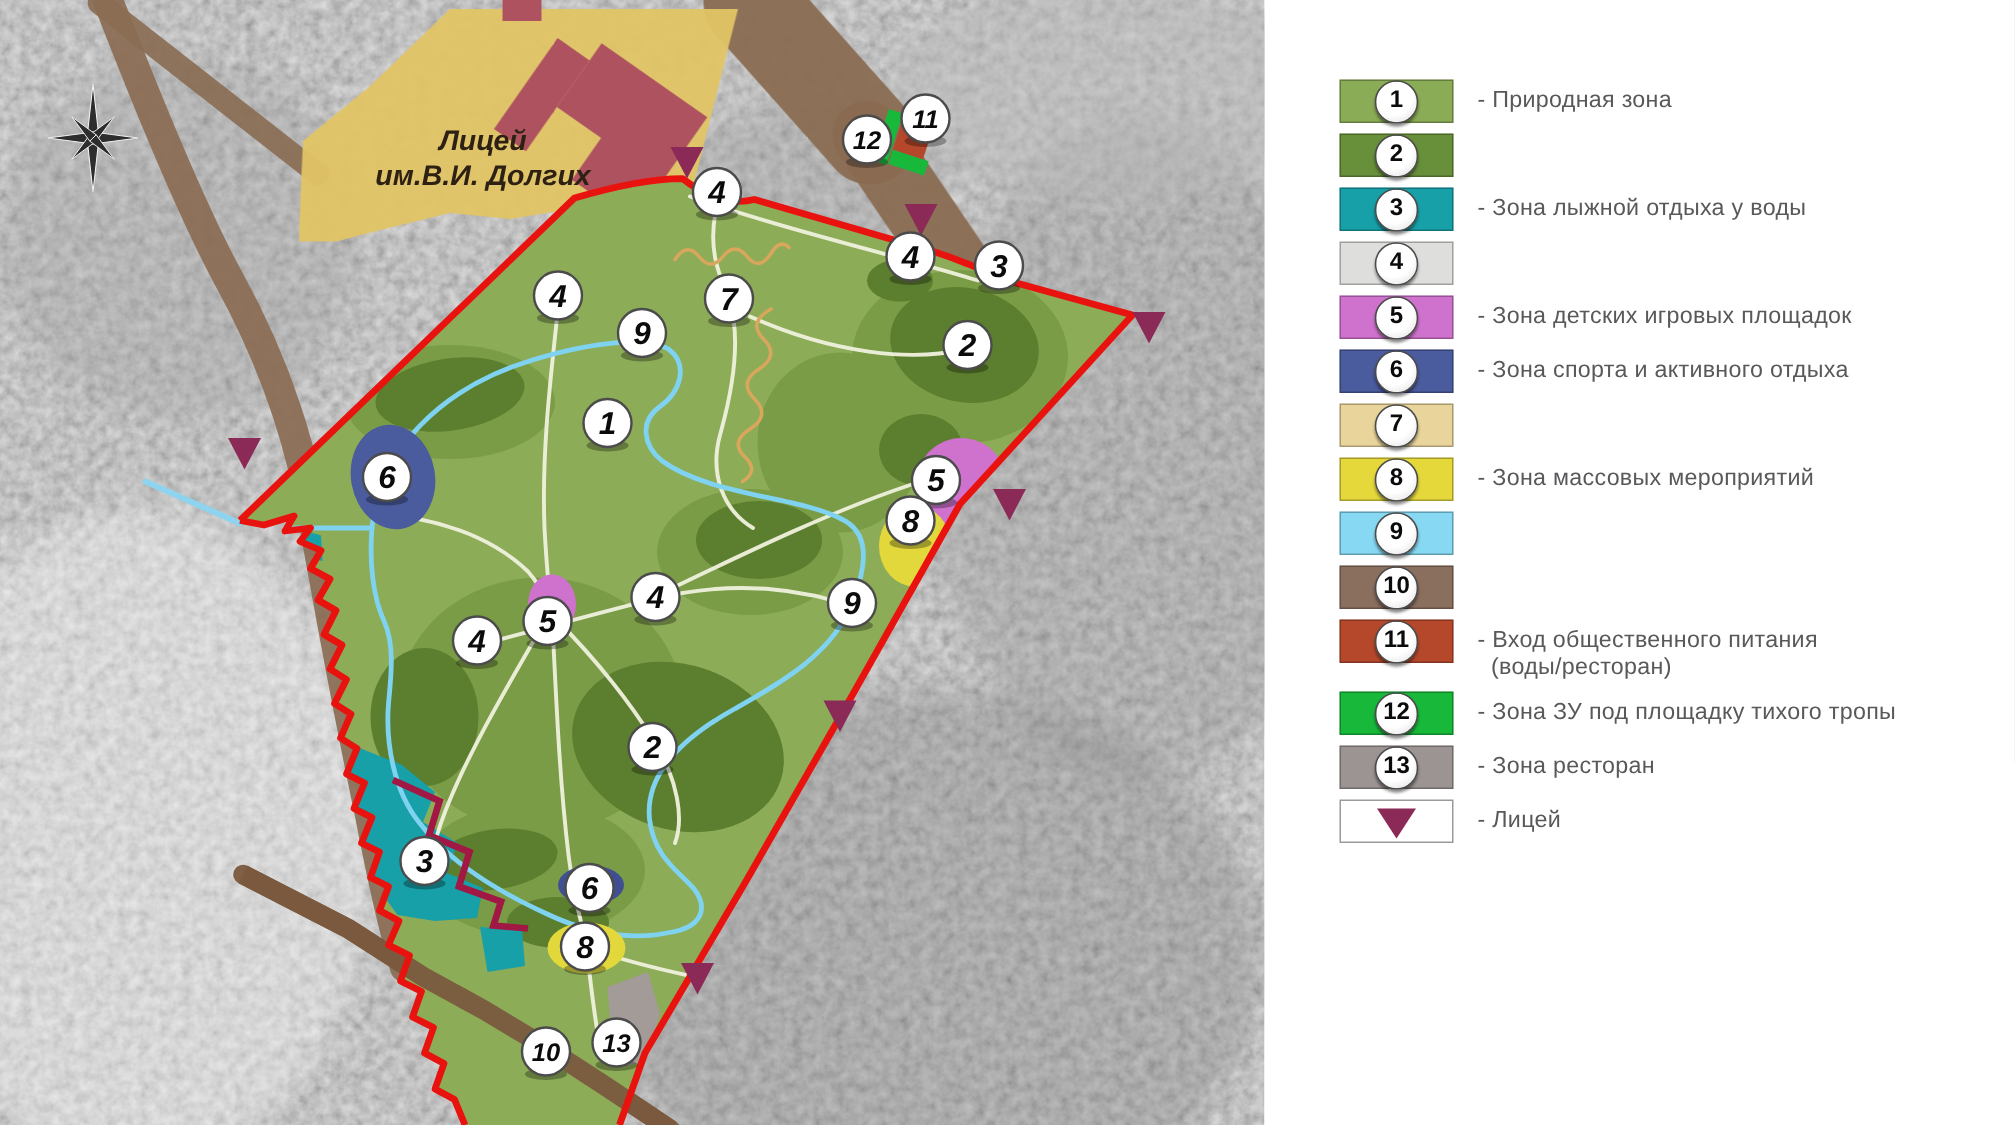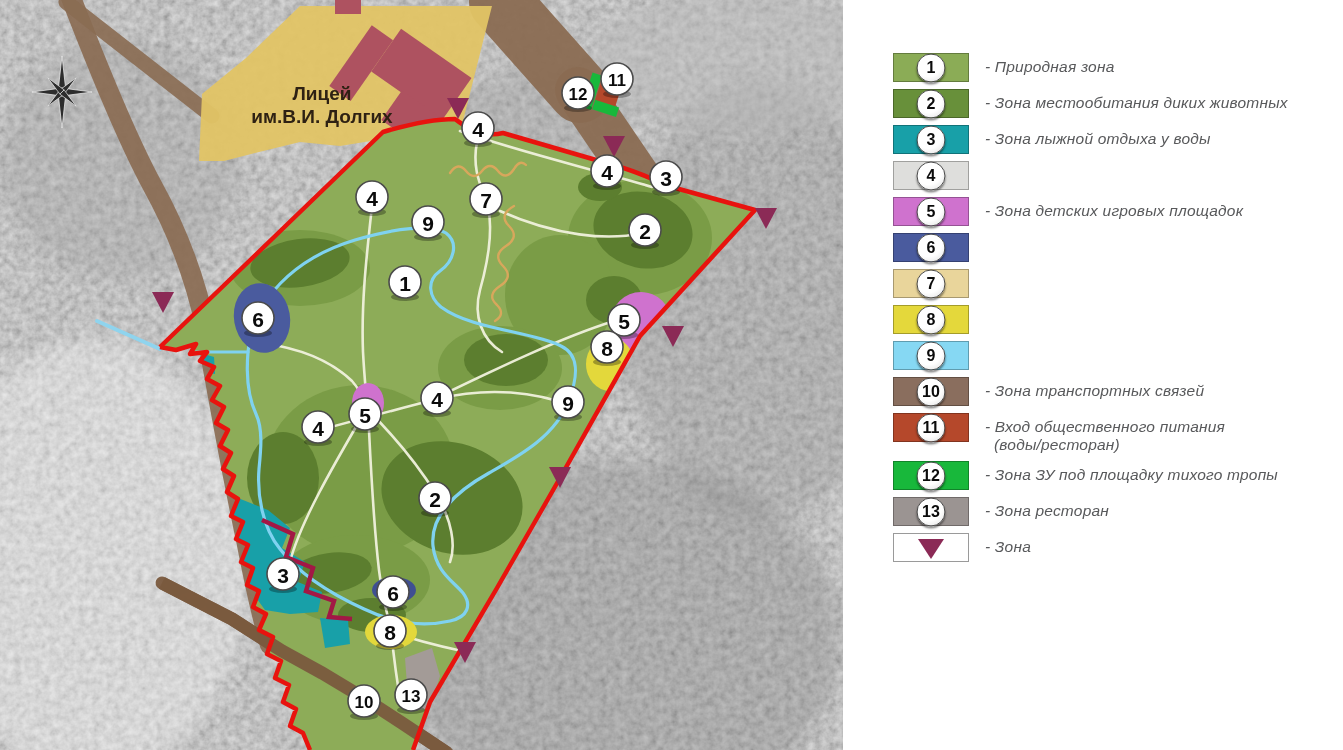--- a/index.html
+++ b/index.html
@@ -1,32 +1,32 @@
 <!DOCTYPE html>
 <html><head>
 <meta charset="utf-8">
 <style>
   html,body{margin:0;padding:0;background:#ffffff;}
   #stage{position:relative;width:1343px;height:750px;background:#ffffff;overflow:hidden;
          font-family:"Liberation Sans",sans-serif;}
-  #map-wrap{position:absolute;left:0;top:0;width:843px;height:750px;}
+  #map-wrap{position:absolute;left:0;top:0;width:843px;height:750px;font-style:italic;}
   
   #legend{position:absolute;left:843px;top:0;width:500px;height:750px;background:#fff;
           padding-top:53px;box-sizing:border-box;}
   .lrow{display:flex;align-items:flex-start;margin:0 0 7px 50px;}
   .swatch{position:relative;width:76px;height:29px;flex:0 0 76px;border:1px solid rgba(0,0,0,.28);
           box-sizing:border-box;}
   .badge{position:absolute;left:50%;top:50%;transform:translate(-50%,-50%);
          width:27px;height:27px;border-radius:50%;
          background:radial-gradient(circle at 40% 32%,#ffffff 55%,#dcdcdc 100%);
          border:1.5px solid #4b4b4b;box-shadow:0 2px 2px rgba(0,0,0,.45);
          display:flex;align-items:center;justify-content:center;
          font-weight:bold;font-size:16px;color:#0b0b0b;line-height:1;}
   .llabel{margin-left:16px;color:#58595b;font-size:15.5px;line-height:18px;padding-top:5px;
-          letter-spacing:.2px;white-space:nowrap;font-style:italic;}
+          letter-spacing:.2px;white-space:nowrap;}
   .llabel .l2{display:block;padding-left:9px;}
   .entrance-swatch{background:#fff;border:1px solid #9a9a9a;display:flex;align-items:center;justify-content:center;}
   .tri{width:0;height:0;border-left:13px solid transparent;border-right:13px solid transparent;
        border-top:20px solid #8b2a56;margin-top:2px;}
 </style>
 </head>
 <body>
 
 <div id="stage">
 
@@ -328,21 +328,20 @@
     <div class="swatch" style="background: rgb(139, 172, 86);">
       <div class="badge">1</div>
     </div>
     <div class="llabel"><span class="l1">- Природная зона</span></div>
   </div>
 
   <div class="lrow">
     <div class="swatch" style="background: rgb(104, 144, 58);">
       <div class="badge">2</div>
     </div>
-    <div class="llabel"><span class="l1">- Зона местообитания диких животных</span></div>
   </div>
 
   <div class="lrow">
     <div class="swatch" style="background: rgb(24, 160, 168);">
       <div class="badge">3</div>
     </div>
     <div class="llabel"><span class="l1">- Зона лыжной отдыха у воды</span></div>
   </div>
 
   <div class="lrow">
@@ -355,45 +354,46 @@
     <div class="swatch" style="background: rgb(207, 114, 206);">
       <div class="badge">5</div>
     </div>
     <div class="llabel"><span class="l1">- Зона детских игровых площадок</span></div>
   </div>
 
   <div class="lrow">
     <div class="swatch" style="background: rgb(74, 91, 158);">
       <div class="badge">6</div>
     </div>
+    <div class="llabel"><span class="l1">- Зона спорта и активного отдыха</span></div>
   </div>
 
   <div class="lrow">
     <div class="swatch" style="background: rgb(233, 213, 155);">
       <div class="badge">7</div>
     </div>
   </div>
 
   <div class="lrow">
     <div class="swatch" style="background: rgb(228, 216, 59);">
       <div class="badge">8</div>
     </div>
+    <div class="llabel"><span class="l1">- Зона массовых мероприятий</span></div>
   </div>
 
   <div class="lrow">
     <div class="swatch" style="background: rgb(134, 216, 243);">
       <div class="badge">9</div>
     </div>
   </div>
 
   <div class="lrow">
     <div class="swatch" style="background: rgb(138, 110, 94);">
       <div class="badge">10</div>
     </div>
-    <div class="llabel"><span class="l1">- Зона транспортных связей</span></div>
   </div>
 
   <div class="lrow">
     <div class="swatch" style="background: rgb(181, 72, 43);">
       <div class="badge">11</div>
     </div>
     <div class="llabel"><span class="l1">- Вход общественного питания</span><span class="l2">(воды/ресторан)</span></div>
   </div>
 
   <div class="lrow">
@@ -407,17 +407,17 @@
     <div class="swatch" style="background: rgb(155, 148, 146);">
       <div class="badge">13</div>
     </div>
     <div class="llabel"><span class="l1">- Зона ресторан</span></div>
   </div>
 </div>
     <div class="lrow">
       <div class="swatch entrance-swatch">
         <div class="tri" id="entrance-tri" style="border-top-color: rgb(139, 42, 86);"></div>
       </div>
-      <div class="llabel">- Зона</div>
+      <div class="llabel">- Лицей</div>
     </div>
   </div>
 
 </div>
 
 </body></html>

